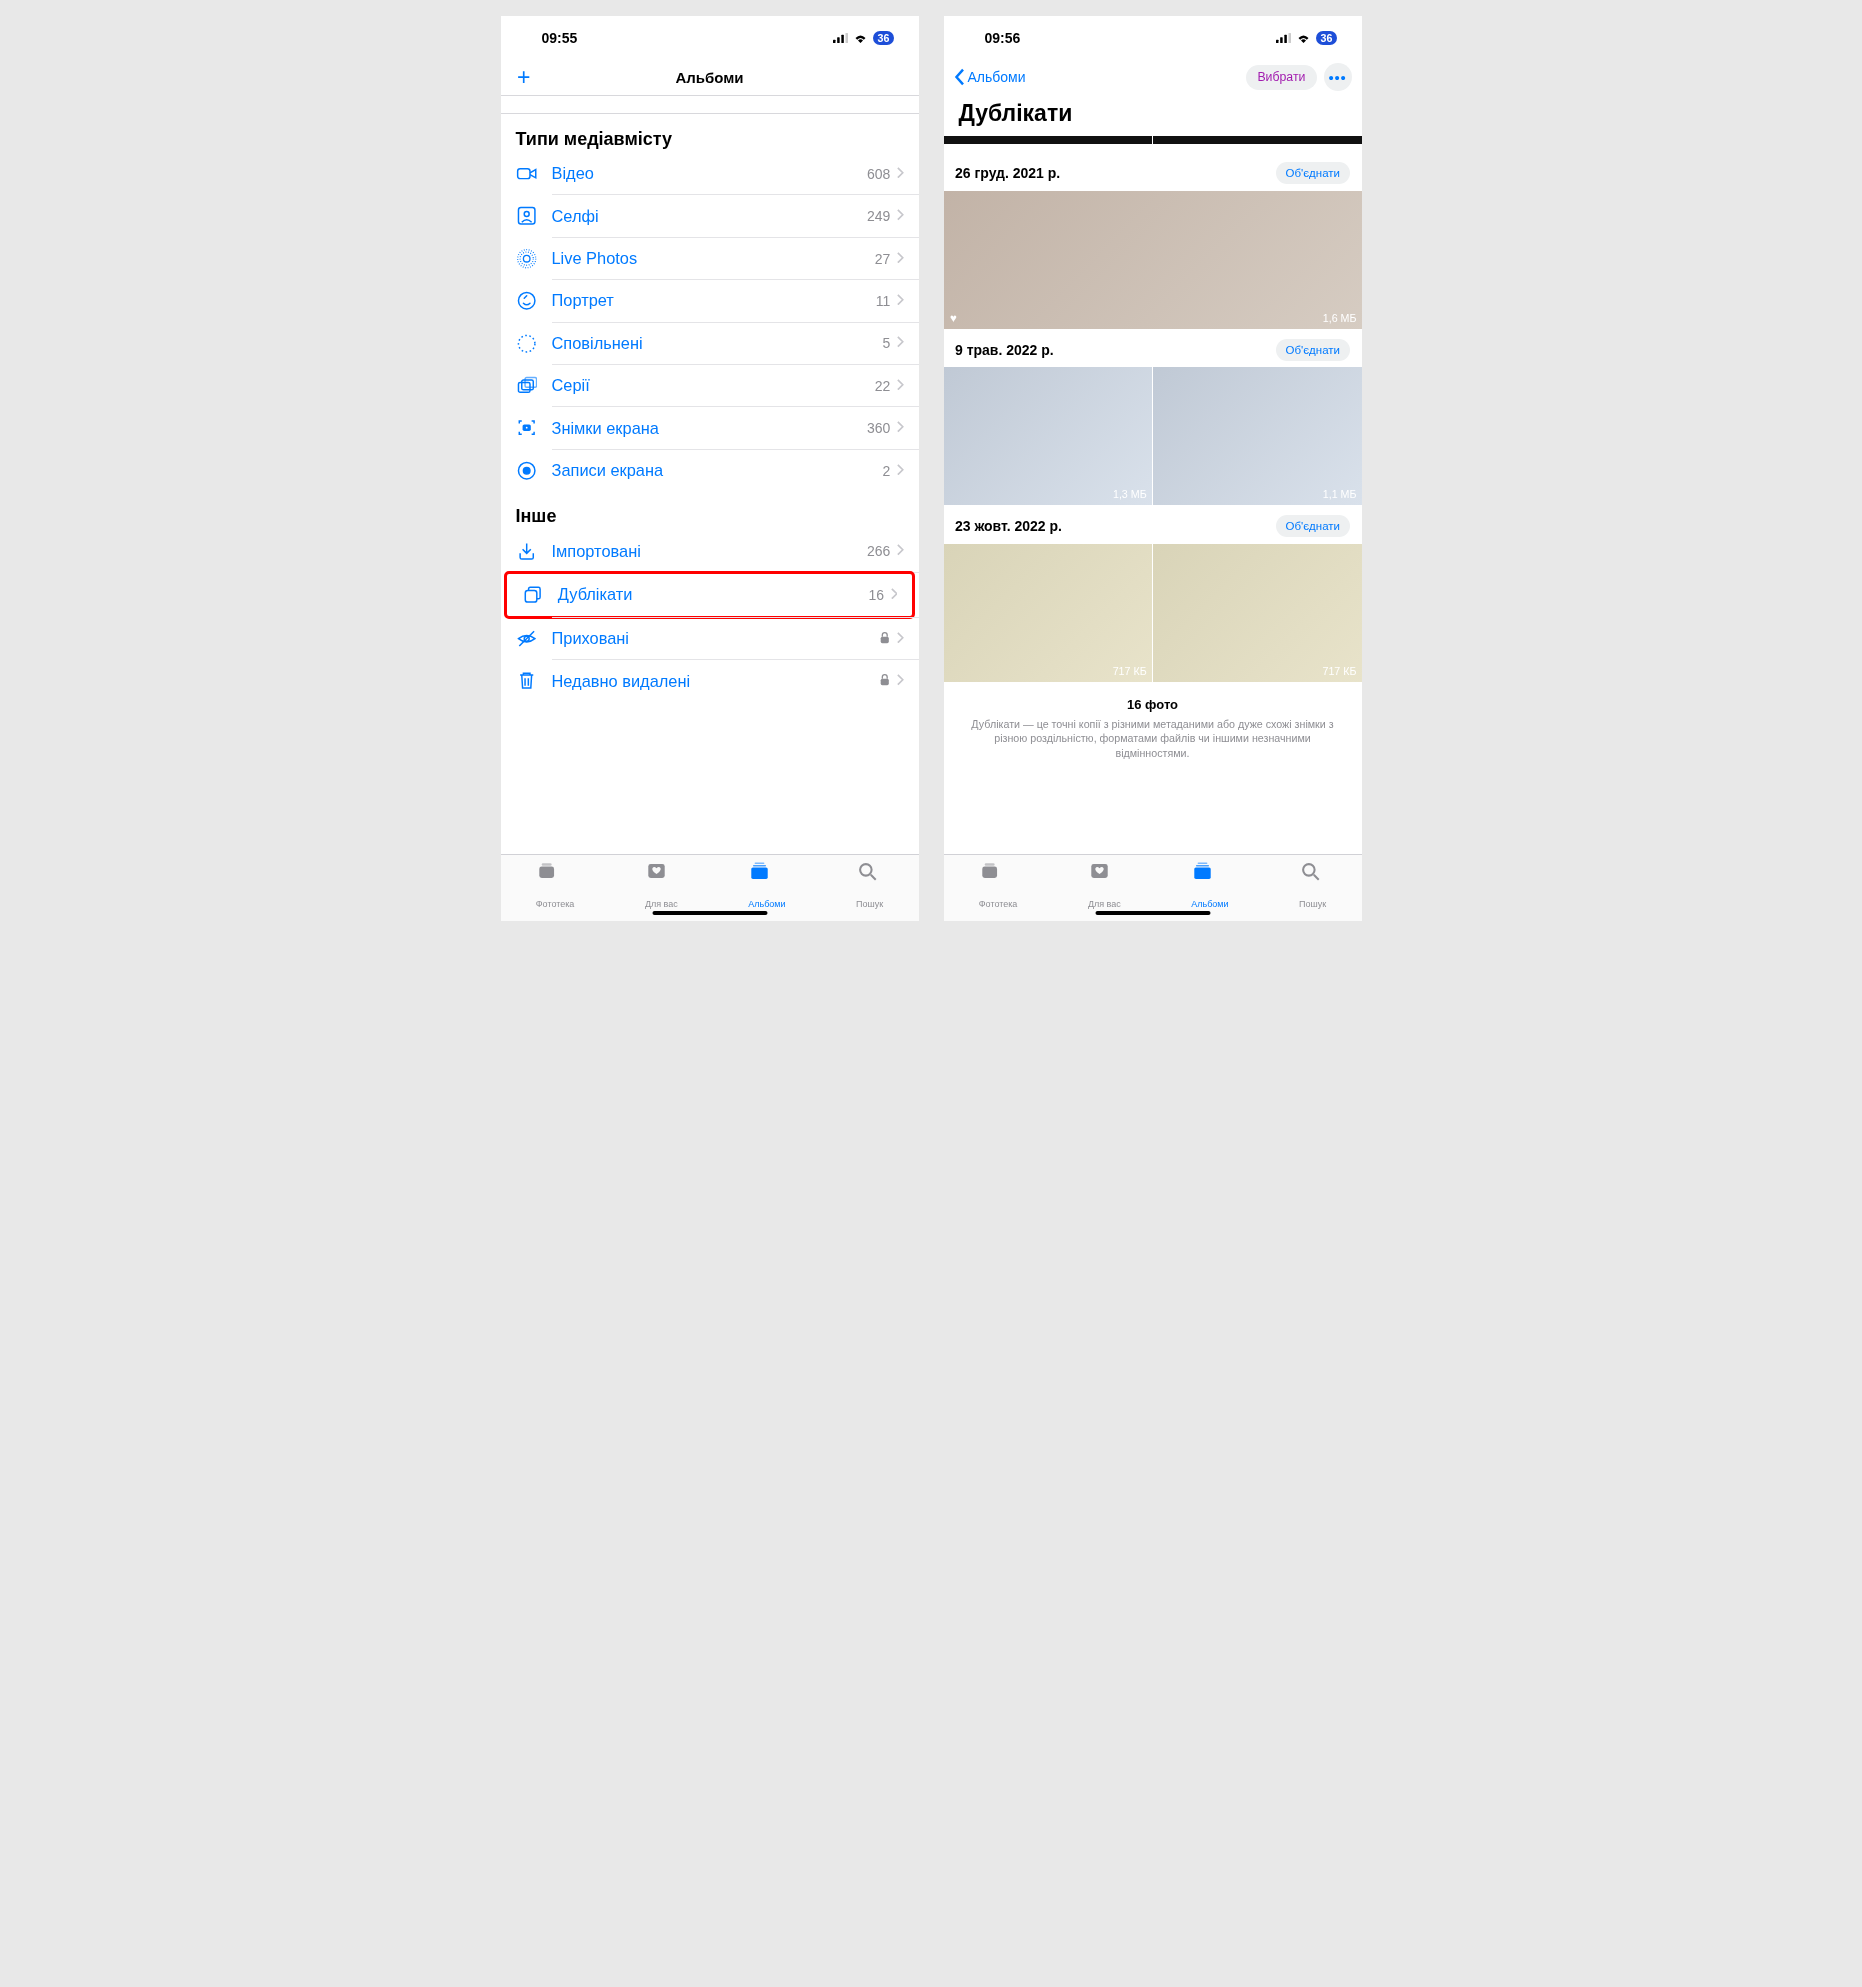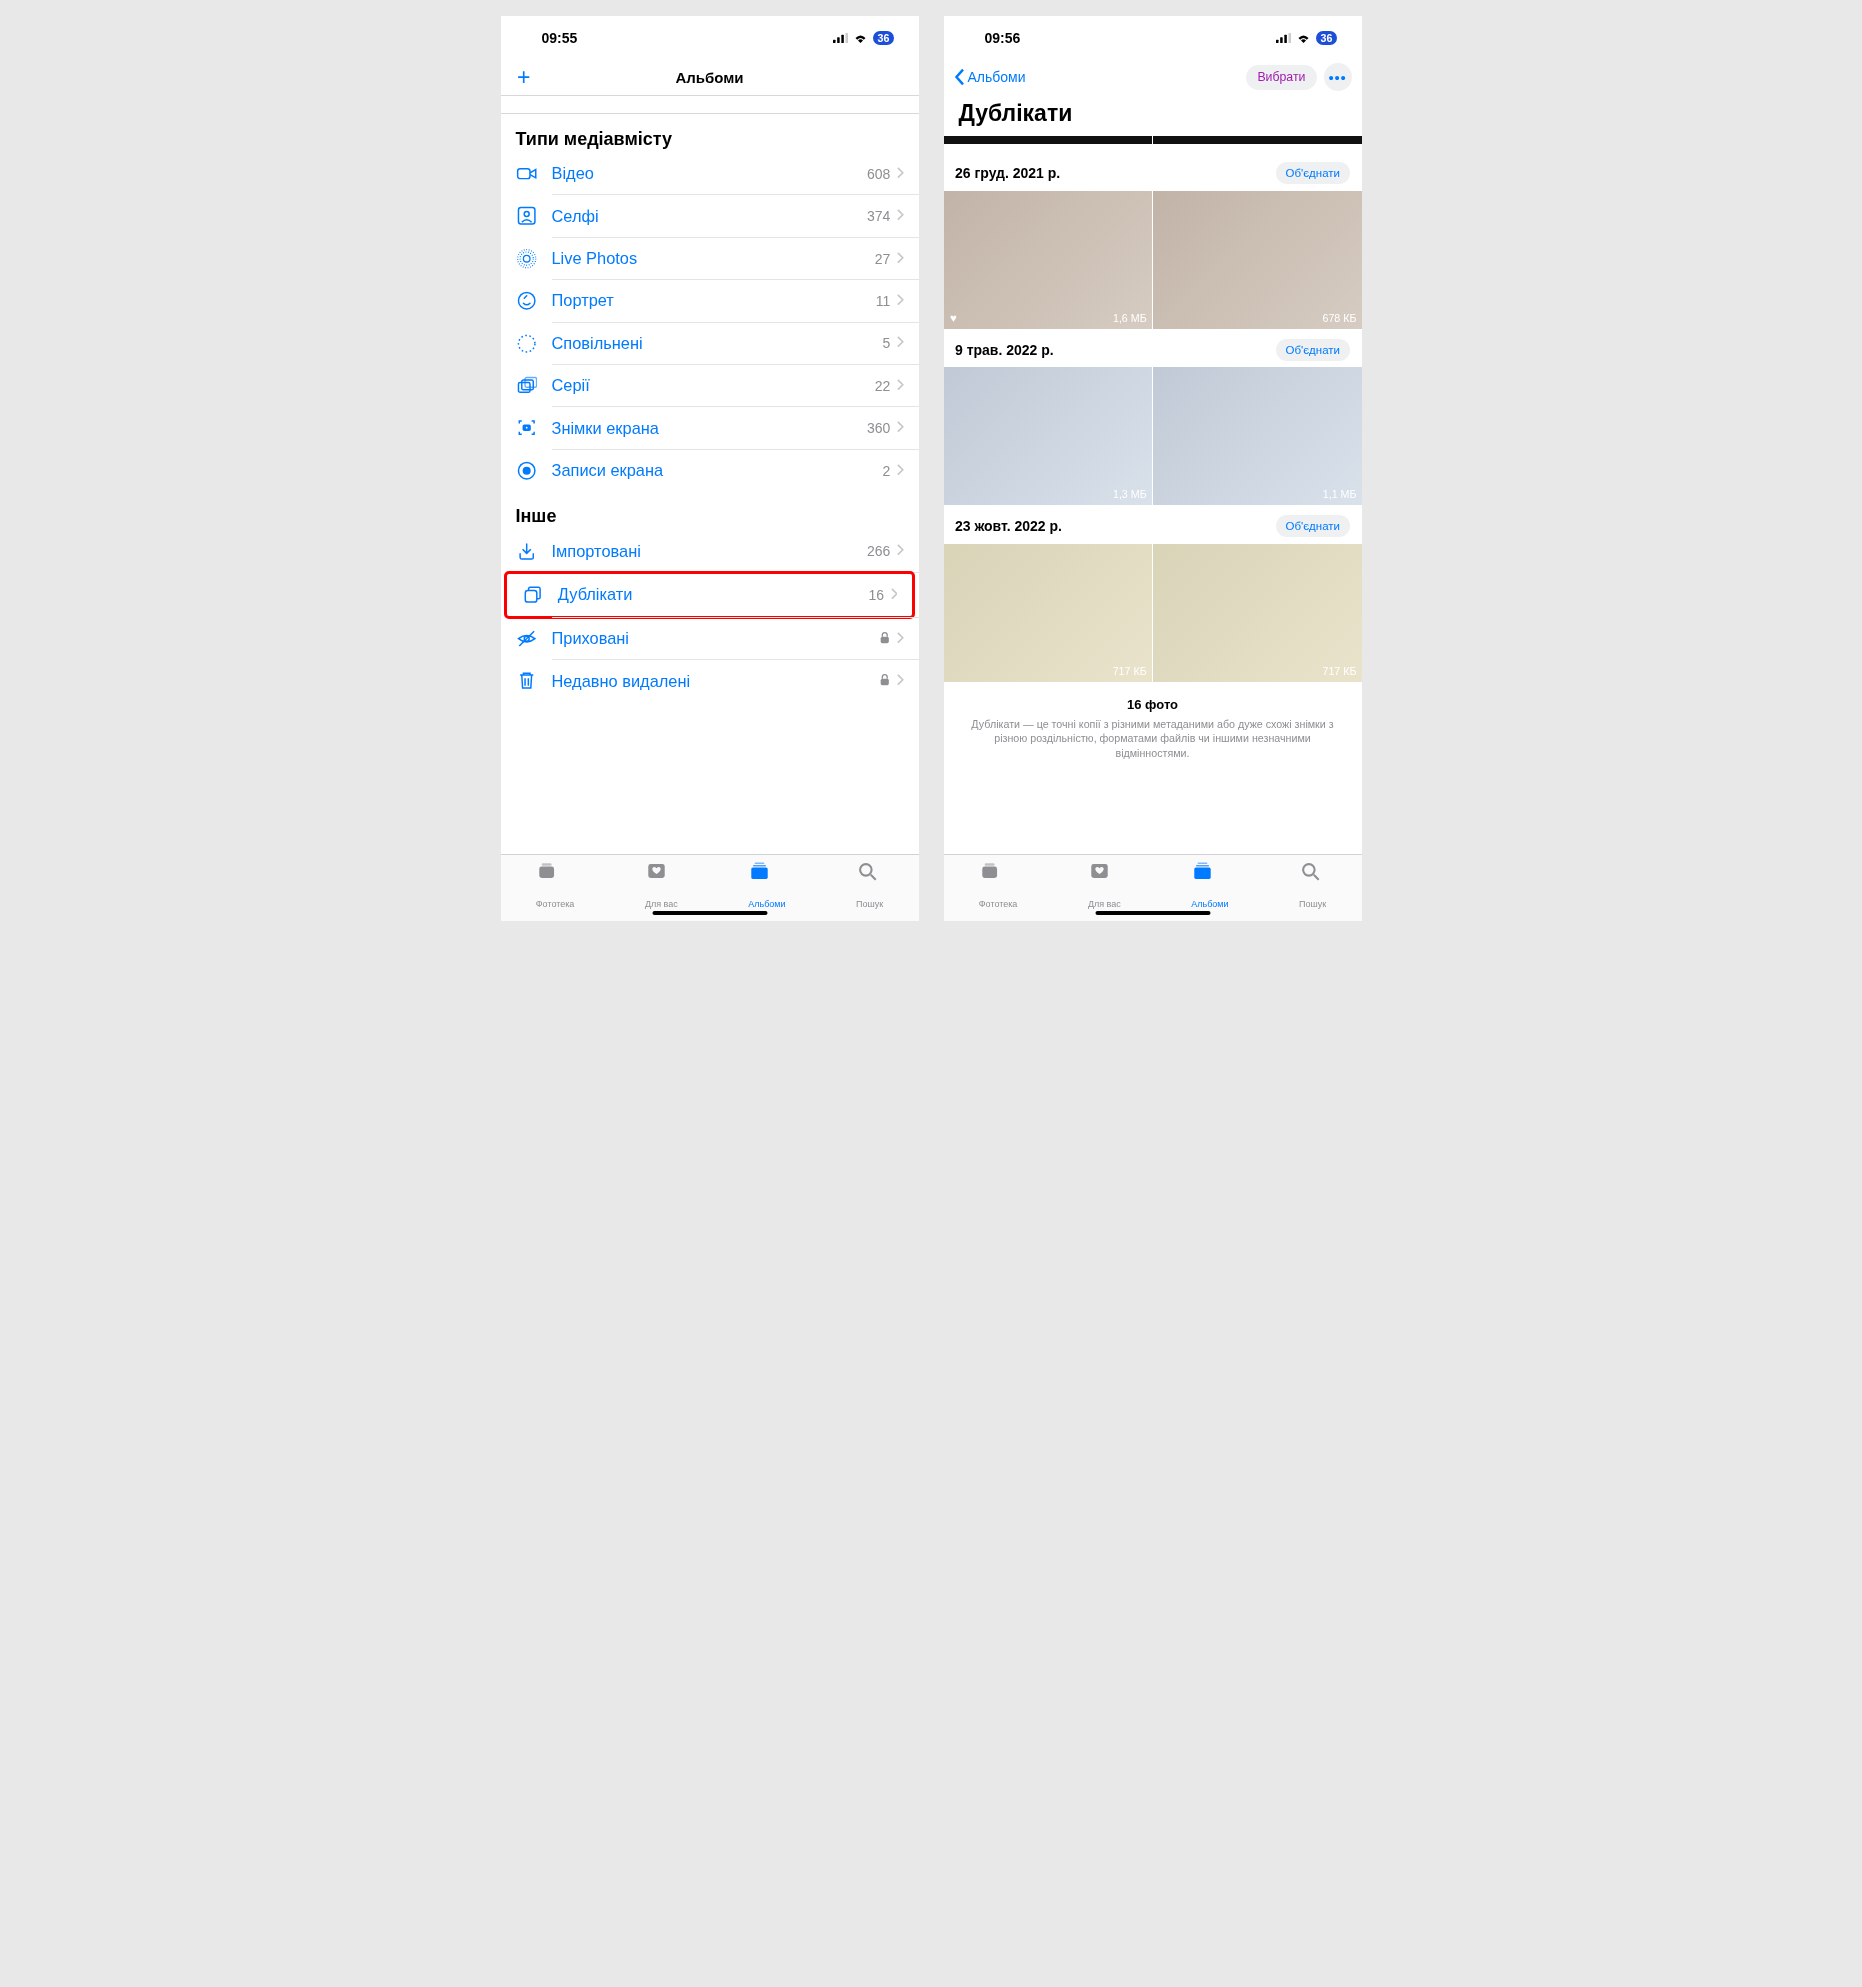--- a/index.html
+++ b/index.html
@@ -105,21 +105,21 @@
     <div class="row-sep"></div>
     <div class="row">
       <span class="icon">
           <svg viewBox="0 0 26 26" fill="none" stroke="currentColor" stroke-width="1.8">
             <rect x="3" y="3" width="20" height="20" rx="3"></rect>
             <circle cx="13" cy="11" r="3"></circle>
             <path d="M7 21 Q13 15 19 21"></path>
           </svg>
         </span>
       <span class="label">Селфі</span>
-      <span class="count">374</span>
+      <span class="count">249</span>
       <span class="chev"><svg viewBox="0 0 8 14" fill="none" stroke="currentColor" stroke-width="2">
             <path d="M1 1 L7 7 L1 13"></path>
           </svg></span>
     </div>
     <div class="row-sep"></div>
     <div class="row">
       <span class="icon">
           <svg viewBox="0 0 26 26" fill="none" stroke="currentColor" stroke-width="1.6">
             <circle cx="13" cy="13" r="4"></circle>
             <circle cx="13" cy="13" r="8" stroke-dasharray="1 2"></circle>
@@ -347,23 +347,20 @@
 
     <div class="dup-group-head">
       <span class="dup-date">26 груд. 2021 р.</span>
       <span class="merge-pill">Об'єднати</span>
     </div>
     <div class="dup-thumbs">
       <div class="thumb brown">
           <span class="heart">♥</span>
           <span>1,6 МБ</span>
         </div>
-      <div class="thumb brown">
-          <span>678 КБ</span>
-        </div>
     </div>
 
     <div class="dup-group-head">
       <span class="dup-date">9 трав. 2022 р.</span>
       <span class="merge-pill">Об'єднати</span>
     </div>
     <div class="dup-thumbs">
       <div class="thumb blue">
           <span>1,3 МБ</span>
         </div>

